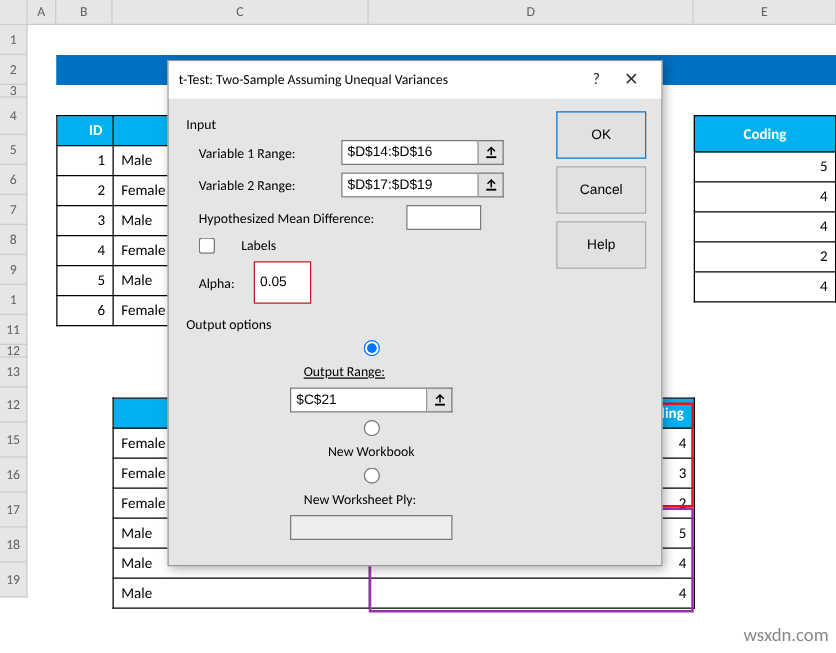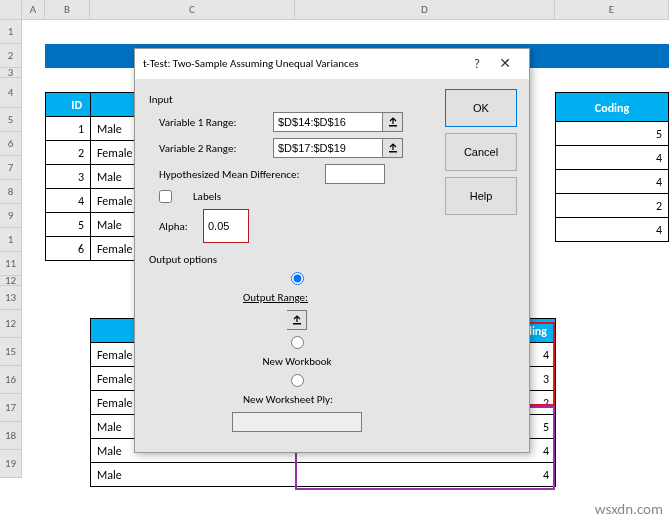--- a/index.html
+++ b/index.html
@@ -264,20 +264,21 @@
       </div>
       <div class="row">
         <label style="width:48px">Alpha:</label>
         <input class="small-input" type="text" value="0.05" style="">
       </div>
       <div class="grp-label" style="margin-top:10px">Output options</div>
       <div class="radio-row">
         <input type="radio" name="out" checked="" style="">
         <span style="width:108px;text-decoration:underline">Output Range:</span>
         <div class="ref-input">
+          <input type="text" value="$C$21" style="">
           <div class="ref-btn">
               <svg viewBox="0 0 10 10">
                 <path d="M5 1 L5 7 M2 4 L5 1 L8 4" stroke="#000" fill="none" stroke-width="1.2"></path>
                 <rect x="1" y="8" width="8" height="1.5" fill="#000"></rect>
               </svg>
             </div>
         </div>
       </div>
       <div class="radio-row">
         <input type="radio" name="out" style="">

